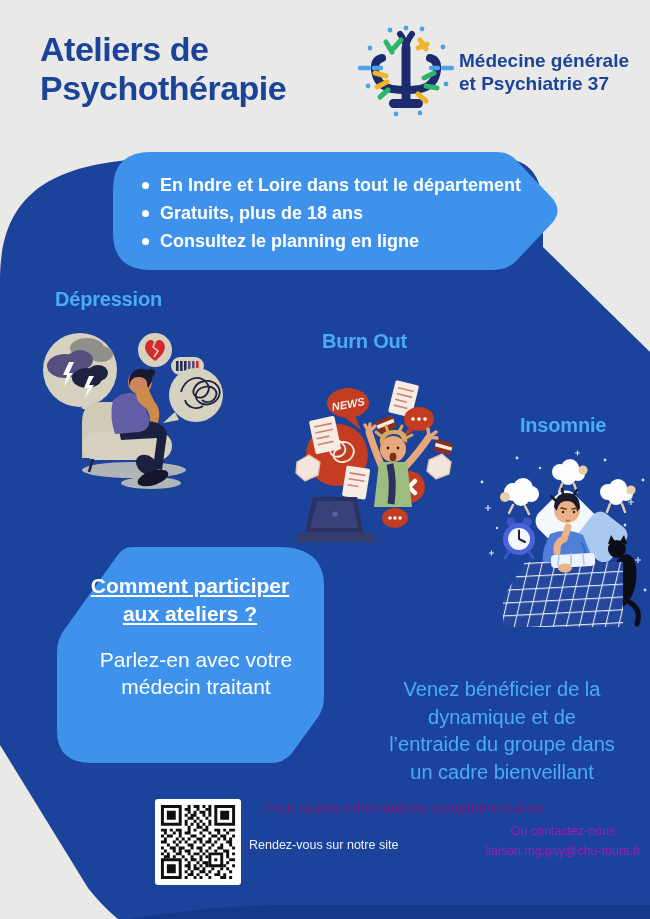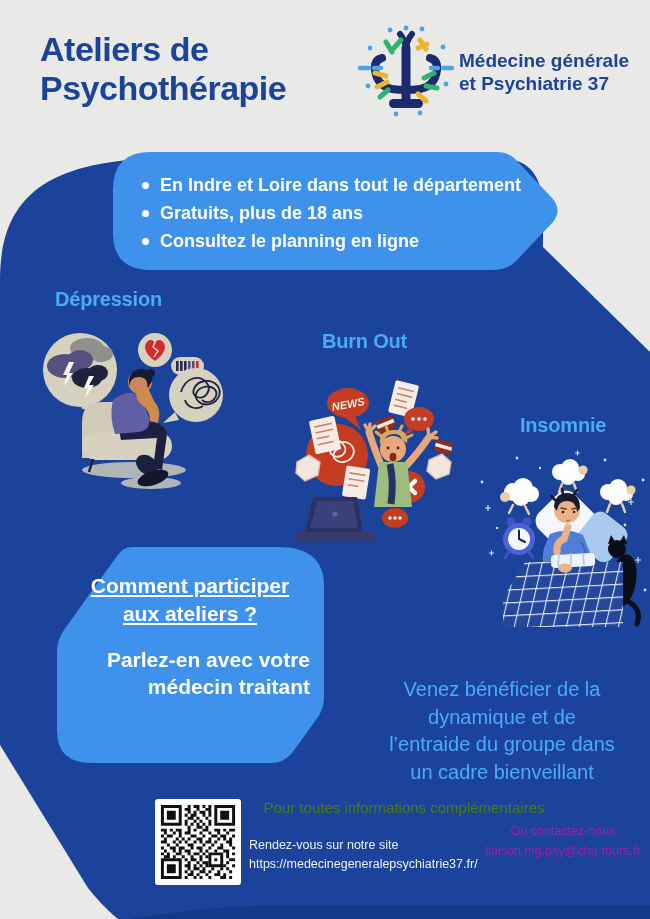--- a/index.html
+++ b/index.html
@@ -22,28 +22,28 @@
   .bullet-dot{width:7px;height:7px;border-radius:50%;background:#fff;margin-top:8px;flex:none;}
   .bullet-text{font-size:18px;font-weight:700;color:#fff;line-height:1.28;text-align:center;}
   
   .ws-heading{font-size:20px;font-weight:700;color:#4aacf5;letter-spacing:-0.2px;}
   .h-depression{left:55px;top:288px;}
   .h-burnout{left:322px;top:330px;}
   .h-insomnia{left:520px;top:414px;}
   
   .q-text{left:68px;top:572px;width:244px;text-align:center;font-size:21px;
           font-weight:700;color:#fff;line-height:1.35;text-decoration:underline;}
-  .a-text{left:66px;top:646px;width:244px;text-align:right;font-size:21px;
-          font-weight:700;color:#fff;line-height:1.3;}
+  .a-text{left:74px;top:646px;width:244px;text-align:center;font-size:21px;
+          font-weight:400;color:#fff;line-height:1.3;}
   
   .benefit{left:360px;top:676px;width:284px;text-align:center;font-size:20px;
            font-weight:400;color:#4aacf5;line-height:1.38;}
   
   .f-heading{left:248px;top:799px;width:312px;text-align:center;font-size:15px;
-             color:#4d7c0f;font-weight:400;}
+             color:#701a75;font-weight:400;}
   .f-site{left:249px;top:836px;font-size:12.5px;color:#eef1f7;line-height:1.55;font-weight:400;}
   .f-contact{left:478px;top:821px;width:170px;text-align:center;font-size:12.5px;
              color:#a21caf;line-height:1.6;font-weight:400;}
   .qr-tile{left:155px;top:799px;}
 </style>
 </head>
 <body>
 
 <div class="poster">
 
@@ -403,21 +403,20 @@
         M8,20h2v1h-2zM11,20h1v1h-1zM13,20h1v1h-1zM15,20h1v1h-1zM21,20h1v1h-1zM24,20h1v1h-1z
         M9,21h1v1h-1zM11,21h2v1h-2zM14,21h1v1h-1zM17,21h1v1h-1zM20,21h1v1h-1zM22,21h1v1h-1z
         M8,22h1v1h-1zM10,22h1v1h-1zM13,22h2v1h-2zM16,22h1v1h-1zM19,22h1v1h-1zM23,22h1v1h-1z
         M9,23h2v1h-2zM12,23h1v1h-1zM15,23h1v1h-1zM18,23h2v1h-2zM21,23h1v1h-1z
         M8,24h1v1h-1zM11,24h1v1h-1zM13,24h1v1h-1zM16,24h1v1h-1zM20,24h2v1h-2zM23,24h1v1h-1z"></path>
     </g>
   </svg>
 
   <div class="abs f-site">
     <div>Rendez-vous sur notre site</div>
-    <div>https://medecinegeneralepsychiatrie37.fr/</div>
   </div>
 
   <div class="abs f-contact">
     <div>Ou contactez-nous</div>
     <div>liaison.mg.psy@chu-tours.fr</div>
   </div>
 
 </div>
 
 </body></html>

